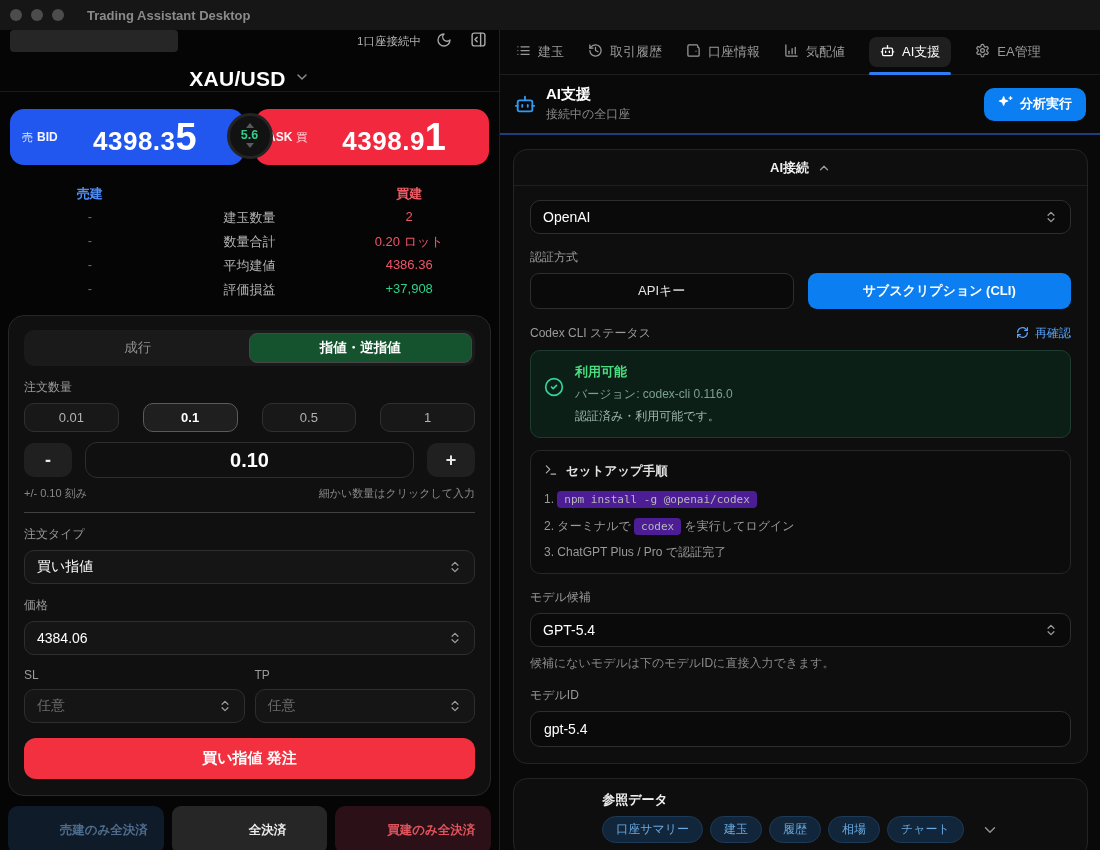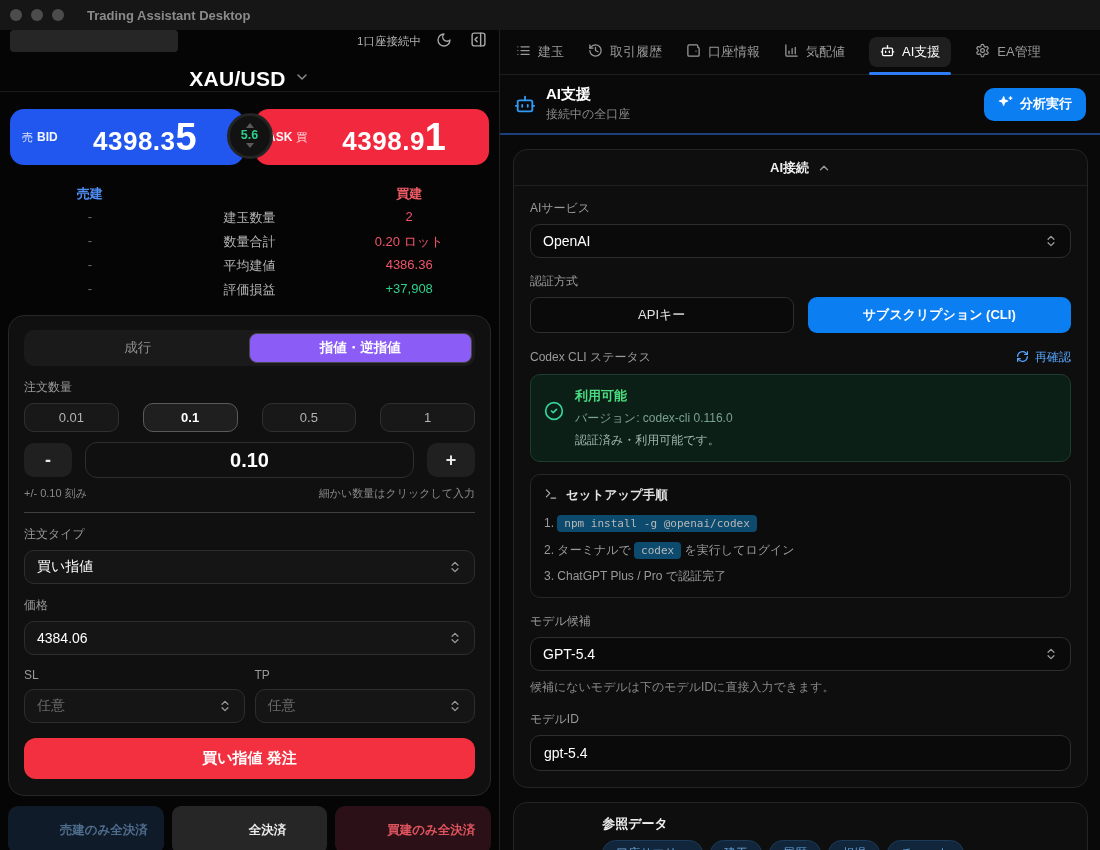--- a/index.html
+++ b/index.html
@@ -50,21 +50,21 @@
   .pos-head-sell { color:#4f8ff7; font-weight:bold; }
   .pos-head-buy { color:#f25c66; font-weight:bold; }
   .pos-lbl { color:#b5b5b5; }
   .pos-dash { color:#6e6e6e; }
   .pos-buy-red { color:#f0556a; }
   .pos-buy-green { color:#2fd08c; }
 
   .order-card { margin:4px 8px 10px; background:#101010; border:1px solid #272727; border-radius:16px; padding:14px 15px 16px; }
   .seg-toggle { display:flex; background:#1a1a1a; border-radius:10px; padding:3px; height:36px; }
   .seg { flex:1; display:flex; align-items:center; justify-content:center; font-size:13.5px; color:#8f8f8f; border-radius:8px; cursor:pointer; }
-  .seg.active { background:#8b5cf6; border:1px solid #474747; color:#fff; font-weight:bold; }
+  .seg.active { background:#14532d; border:1px solid #474747; color:#fff; font-weight:bold; }
   .field-label { font-size:12px; color:#9a9a9a; margin:13px 0 7px; }
   .preset-row { display:flex; gap:24px;align-items:center; }
   .preset { flex:1; height:29px; background:#181818; border:1px solid #303030; border-radius:10px; color:#b3b3b3; font-size:13px; display:flex; align-items:center; justify-content:center; cursor:pointer; }
   .preset.active { border-color:#5a5a5a; background:#1f1f1f; color:#fff; font-weight:bold; }
   .stepper-row { display:flex; gap:13px; margin-top:10px; align-items:center; }
   .step-btn { width:48px; height:34px; background:#202020; border:none; border-radius:10px; color:#e8e8e8; font-size:18px; font-weight:bold; cursor:pointer; }
   .qty-display { flex:1; height:36px; border:1px solid #2e2e2e; border-radius:12px; display:flex; align-items:center; justify-content:center; font-size:20px; font-weight:bold; color:#fff; cursor:text; }
   .hint-row { display:flex; justify-content:space-between; font-size:11px; color:#8a8a8a; margin-top:8px; padding-bottom:11px; border-bottom:1px solid #404040; }
   .select-box { height:34px; background:#151515; border:1px solid #2e2e2e; border-radius:10px; display:flex; align-items:center; padding:0 12px; font-size:14px; color:#fff; cursor:pointer; }
   .select-box .sel-val { flex:1; }
@@ -114,21 +114,21 @@
   .recheck { margin-left:auto; display:flex; align-items:center; gap:6px; color:#58a6ff; font-size:12px; cursor:pointer; }
   .ok-box { background:#0c1f17; border:1px solid #1d3c2f; border-radius:10px; padding:12px 13px; display:flex; gap:11px; align-items:flex-start; }
   .ok-box .check { color:#34d399; display:flex; margin-top:14px; }
   .ok-title { font-size:13px; font-weight:bold; color:#4ade80; margin-bottom:5px; }
   .ok-ver { font-size:12px; color:#7aa18f; margin-bottom:5px; }
   .ok-msg { font-size:12px; color:#9fb8ab; }
   .setup-box { margin-top:12px; background:#0c0c0c; border:1px solid #272727; border-radius:10px; padding:12px 13px; }
   .setup-head { display:flex; align-items:center; gap:8px; font-size:12.5px; font-weight:bold; color:#e3e3e3; margin-bottom:10px; }
   .setup-head svg { color:#b0b0b0; }
   .setup-step { font-size:12px; color:#9a9a9a; margin-top:8px; line-height:1.5; }
-  .code-chip { font-family:"DejaVu Sans Mono","Liberation Mono",monospace; font-size:11px; background:#0c4a6e; color:#b8b8b8; padding:2px 7px; border-radius:4px; }
+  .code-chip { font-family:"DejaVu Sans Mono","Liberation Mono",monospace; font-size:11px; background:#4c1d95; color:#b8b8b8; padding:2px 7px; border-radius:4px; }
   .ai-hint { font-size:12px; color:#8a8a8a; margin-top:8px; }
   .ai-input { height:36px; background:#0a0a0a; border:1px solid #2e2e2e; border-radius:10px; display:flex; align-items:center; padding:0 13px; font-size:14px; color:#fff; cursor:text; }
 
   .ref-card { padding:12px 0 13px; display:flex; justify-content:center; }
   .ref-inner { display:flex; flex-direction:column; gap:7px; }
   .ref-title { font-size:13px; font-weight:bold; color:#f0f0f0; }
   .ref-chip-row { display:flex; align-items:center; gap:7px; }
   .chip { background:#11263a; border:1px solid #1d3a57; color:#69a9e0; font-size:12px; padding:4px 13px; border-radius:999px; cursor:pointer; white-space:nowrap; }
   .ref-chevron { color:#8f8f8f; margin-left:10px; display:flex; cursor:pointer; }
 </style>
@@ -388,21 +388,20 @@
         <div class="card">
           <div class="card-head">
             <span>AI接続</span>
             <span class="chev">
                 <svg width="14" height="14" viewBox="0 0 24 24" fill="none" stroke="currentColor" stroke-width="2.2" stroke-linecap="round" stroke-linejoin="round">
                   <path d="m18 15-6-6-6 6"></path>
                 </svg>
               </span>
           </div>
           <div class="ai-body">
-            <div class="ai-label">AIサービス</div>
             <div class="ai-select">
               <span class="sel-val">OpenAI</span>
               <span class="chev">
                   <svg width="14" height="14" viewBox="0 0 24 24" fill="none" stroke="currentColor" stroke-width="2.2" stroke-linecap="round" stroke-linejoin="round">
                     <path d="m7 9 5-5 5 5"></path>
                     <path d="m7 15 5 5 5-5"></path>
                   </svg>
                 </span>
             </div>
 

